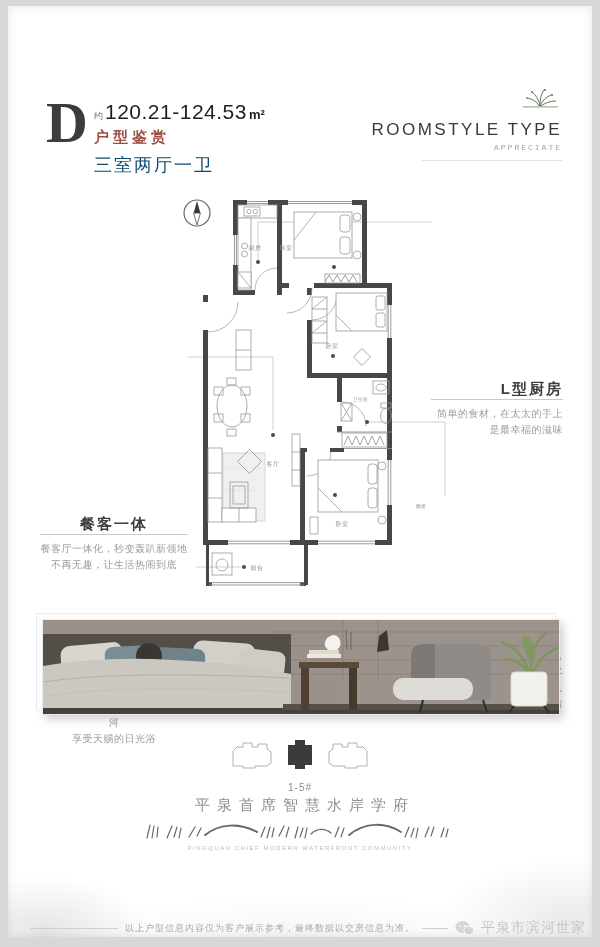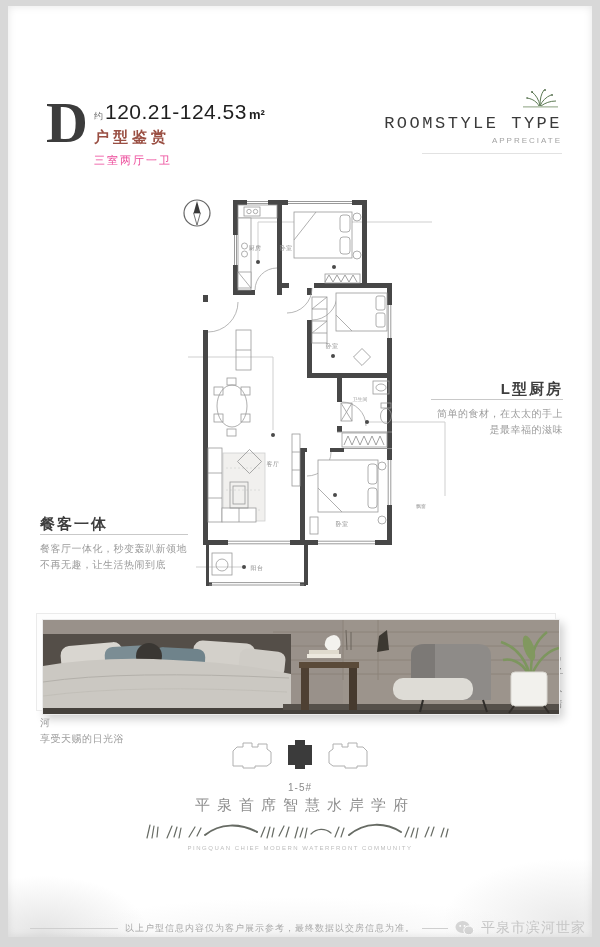--- a/index.html
+++ b/index.html
@@ -16,36 +16,36 @@
   
   .plan-letter{position:absolute;left:46px;top:94px;font-family:"Liberation Serif","DejaVu Serif",serif;
                font-size:58px;line-height:58px;font-weight:bold;color:#3c3c3c;}
   .area-block{position:absolute;left:94px;top:100px;}
   .area-row{display:flex;align-items:baseline;gap:2px;}
   .area-prefix{font-size:9px;color:#6a6a6a;}
   .area-value{font-size:21px;font-weight:normal;color:#1f1f1f;letter-spacing:.5px;}
   .area-unit{font-size:13px;font-weight:bold;color:#1f1f1f;}
   .type-row{margin-top:4px;display:flex;align-items:baseline;gap:6px;flex-direction:column;}
   .type-label{font-size:15px;font-weight:bold;letter-spacing:4px;}
-  .type-desc{font-size:11px;color:#ec4899;letter-spacing:2px;}
+  .type-desc{font-size:18px;color:#0c4a6e;letter-spacing:2px;}
   .brand{position:absolute;right:38px;top:88px;text-align:right;}
-  .brand-title{font-family:Liberation Mono, monospace;font-size:17px;color:#3a3a3a;
-               letter-spacing:2.5px;margin-top:2px;}
-  .brand-sub{font-size:8px;color:#a3a3a3;letter-spacing:2px;margin-top:3px;}
+  .brand-title{font-family:Liberation Sans, sans-serif;font-size:17px;color:#3a3a3a;
+               letter-spacing:2.5px;margin-top:8px;}
+  .brand-sub{font-size:8px;color:#a3a3a3;letter-spacing:2px;margin-top:3px;font-family:Liberation Mono, monospace;}
   .brand-line{width:140px;height:1px;background:#e2e2e2;margin:8px 0 0 auto;}
   
   .plan-section{position:absolute;left:0;top:185px;width:600px;height:430px;}
   .leaders{position:absolute;left:0;top:0;width:600px;height:430px;pointer-events:none;}
   .plan-svg{position:absolute;left:170px;top:5px;width:260px;height:405px;}
   .callout{position:absolute;}
   .callout .co-title{font-size:15px;font-weight:bold;color:#3e3e3e;letter-spacing:2px;
                      padding-bottom:0;border-bottom:1px solid #c9c9c9;margin-bottom:6px;}
   .callout .co-line{font-size:10px;color:#9c9c9c;line-height:16px;letter-spacing:.5px;}
   .co-right{right:37px;text-align:right;}
-  .co-left{left:40px;text-align:left;}
+  .co-left{left:40px;text-align:center;}
   #co-kitchen{top:195px;width:132px;}
   #co-dining{top:330px;width:148px;}
   #co-rooms{top:469px;width:163px;}
   #co-balcony{top:488px;width:148px;}
   
   .photo-wrap{position:absolute;left:42px;top:619px;width:516px;height:94px;
               border:1px solid #ececec;background:#999;
               box-shadow:-5px -5px 0 0 #fdfdfd,-5px -5px 0 1px #ebebeb,3px 4px 9px rgba(0,0,0,.20);}
   .photo-wrap svg{display:block;width:100%;height:100%;}
   

